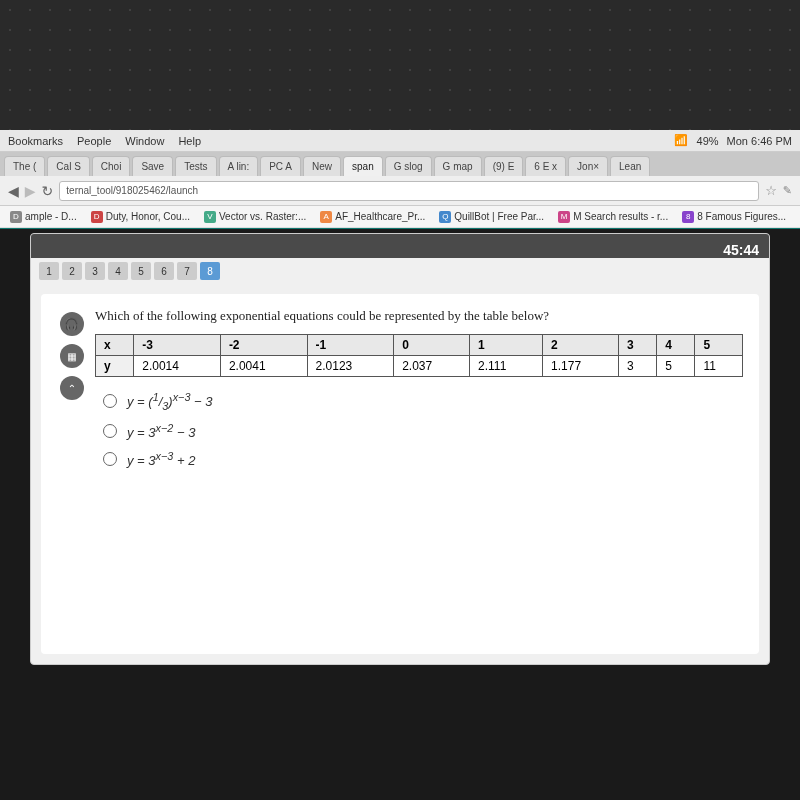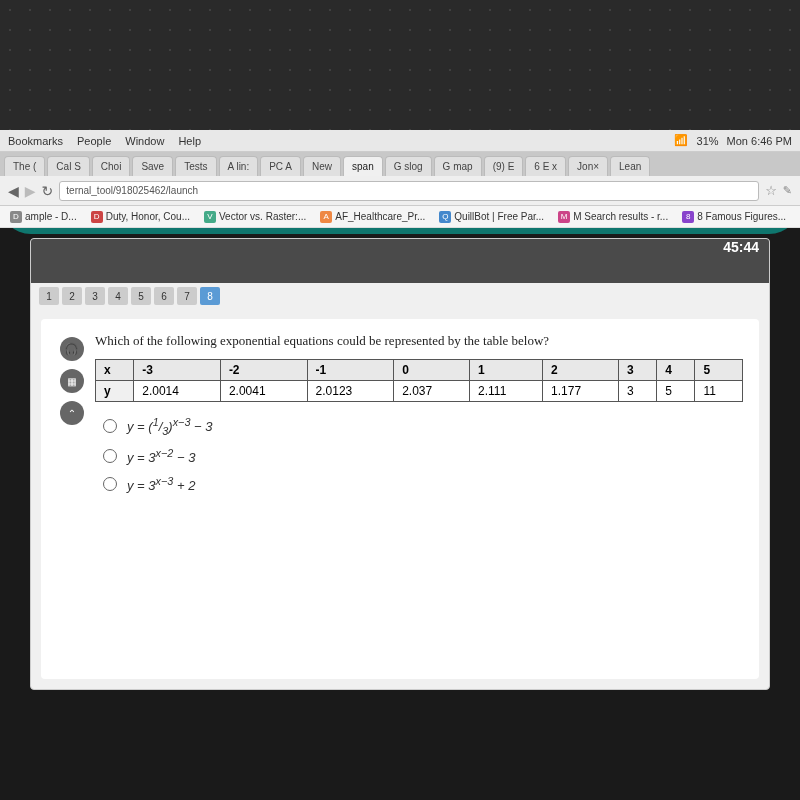--- a/index.html
+++ b/index.html
@@ -47,22 +47,21 @@
       margin-left: auto;
       display: flex;
       align-items: center;
       gap: 8px;
       font-size: 11px;
     }
 
     
     .browser-chrome {
       background: #d946ef;
-      border-bottom: 6px solid #0f766e;
-      border-radius: 31px;
+      border-bottom: 1px solid #0f766e;
     }
     .browser-tabs-bar {
       height: 24px;
       background: #c8c8c8;
       display: flex;
       align-items: flex-end;
       padding: 0 4px;
       overflow: hidden;
     }
     .browser-tab {
@@ -142,23 +141,23 @@
     .quiz-window {
       width: 740px;
       margin: 0 auto;
       background: #f0f0f0;
       border: 1px solid #ccc;
       border-radius: 4px;
       overflow: hidden;
     }
     .quiz-header-bar {
       background: #4a4a4a;
-      height: 44px;
-      display: flex;
-      align-items: flex-start;
+      height: 24px;
+      display: flex;
+      align-items: flex-end;
       justify-content: flex-end;
       padding: 0 10px;
     }
     .timer {
       color: white;
       font-size: 14px;
       font-weight: bold;
     }
     .quiz-content {
       background: white;
@@ -333,21 +332,21 @@
   <div class="top-bg-pattern"></div>
 </div>
 
 <div class="menu-bar">
   <span class="menu-bar-item">Bookmarks</span>
   <span class="menu-bar-item">People</span>
   <span class="menu-bar-item">Window</span>
   <span class="menu-bar-item">Help</span>
   <div class="menu-bar-right">
     <span>📶</span>
-    <span>31%</span>
+    <span>49%</span>
     <span>Mon 6:46 PM</span>
   </div>
 </div>
 
 <div class="browser-chrome">
 
   <div class="browser-tabs-bar">
     <div class="browser-tab">The (</div>
     <div class="browser-tab">Cal S</div>
     <div class="browser-tab">Choi</div>

